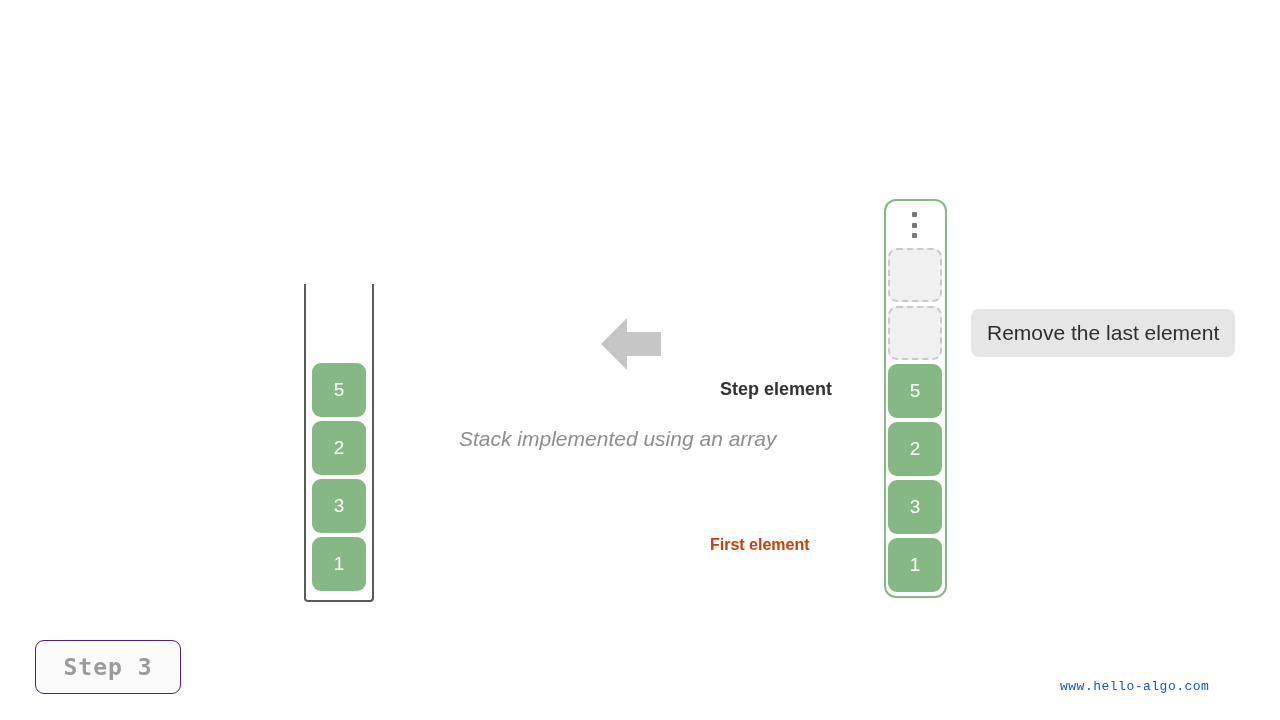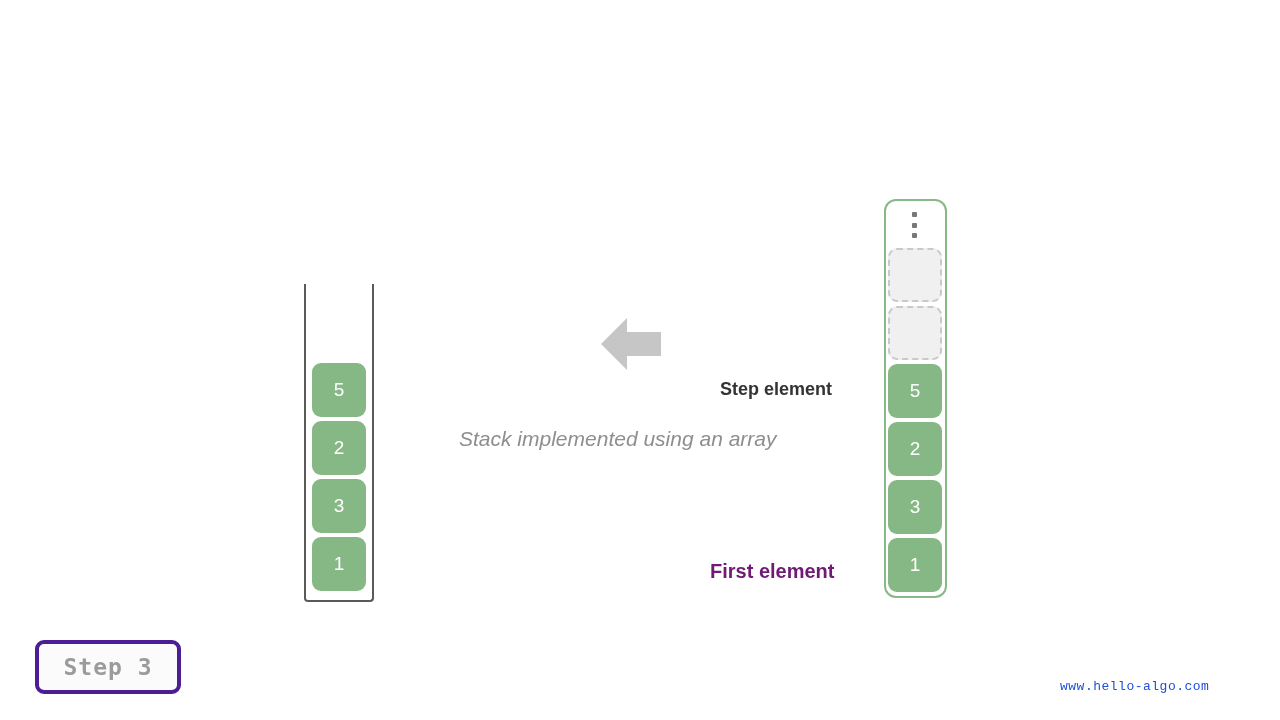--- a/index.html
+++ b/index.html
@@ -40,21 +40,21 @@
     box-sizing: border-box;
   }
 
   .step-badge {
     position: absolute;
     left: 35px;
     top: 640px;
     width: 146px;
     height: 54px;
     background: #fbfbfb;
-    border: 4px solid #4c1d95;
+    border: 1px solid #4c1d95;
     border-radius: 9px;
     display: flex;
     align-items: center;
     justify-content: center;
     font-family: "DejaVu Sans Mono", "Liberation Mono", monospace;
     font-size: 23px;
     font-weight: bold;
     color: #9b9b9b;
     letter-spacing: 1px;
     box-sizing: border-box;
@@ -170,24 +170,24 @@
     left: 720px;
     top: 379px;
     font-size: 18px;
     font-weight: bold;
     color: #333333;
     white-space: nowrap;
   }
   .label-first {
     position: absolute;
     left: 710px;
-    top: 560px;
-    font-size: 20px;
+    top: 536px;
+    font-size: 16px;
     font-weight: bold;
-    color: #701a75;
+    color: #c2410c;
     white-space: nowrap;
   }
 
   .note-bubble {
     position: absolute;
     left: 971px;
     top: 309px;
     height: 48px;
     padding: 0 16px;
     background: #e6e6e6;
@@ -246,18 +246,19 @@
 
   <div class="right-cells">
     <div class="cell empty"></div>
     <div class="cell empty"></div>
     <div class="cell filled">5</div>
     <div class="cell filled">2</div>
     <div class="cell filled">3</div>
     <div class="cell filled">1</div>
   </div>
 
+  <div class="note-bubble">Remove the last element</div>
 
   <div class="step-badge">Step 3</div>
 
   <div class="watermark">www.hello-algo.com</div>
 
 </div>
 
 </body></html>

